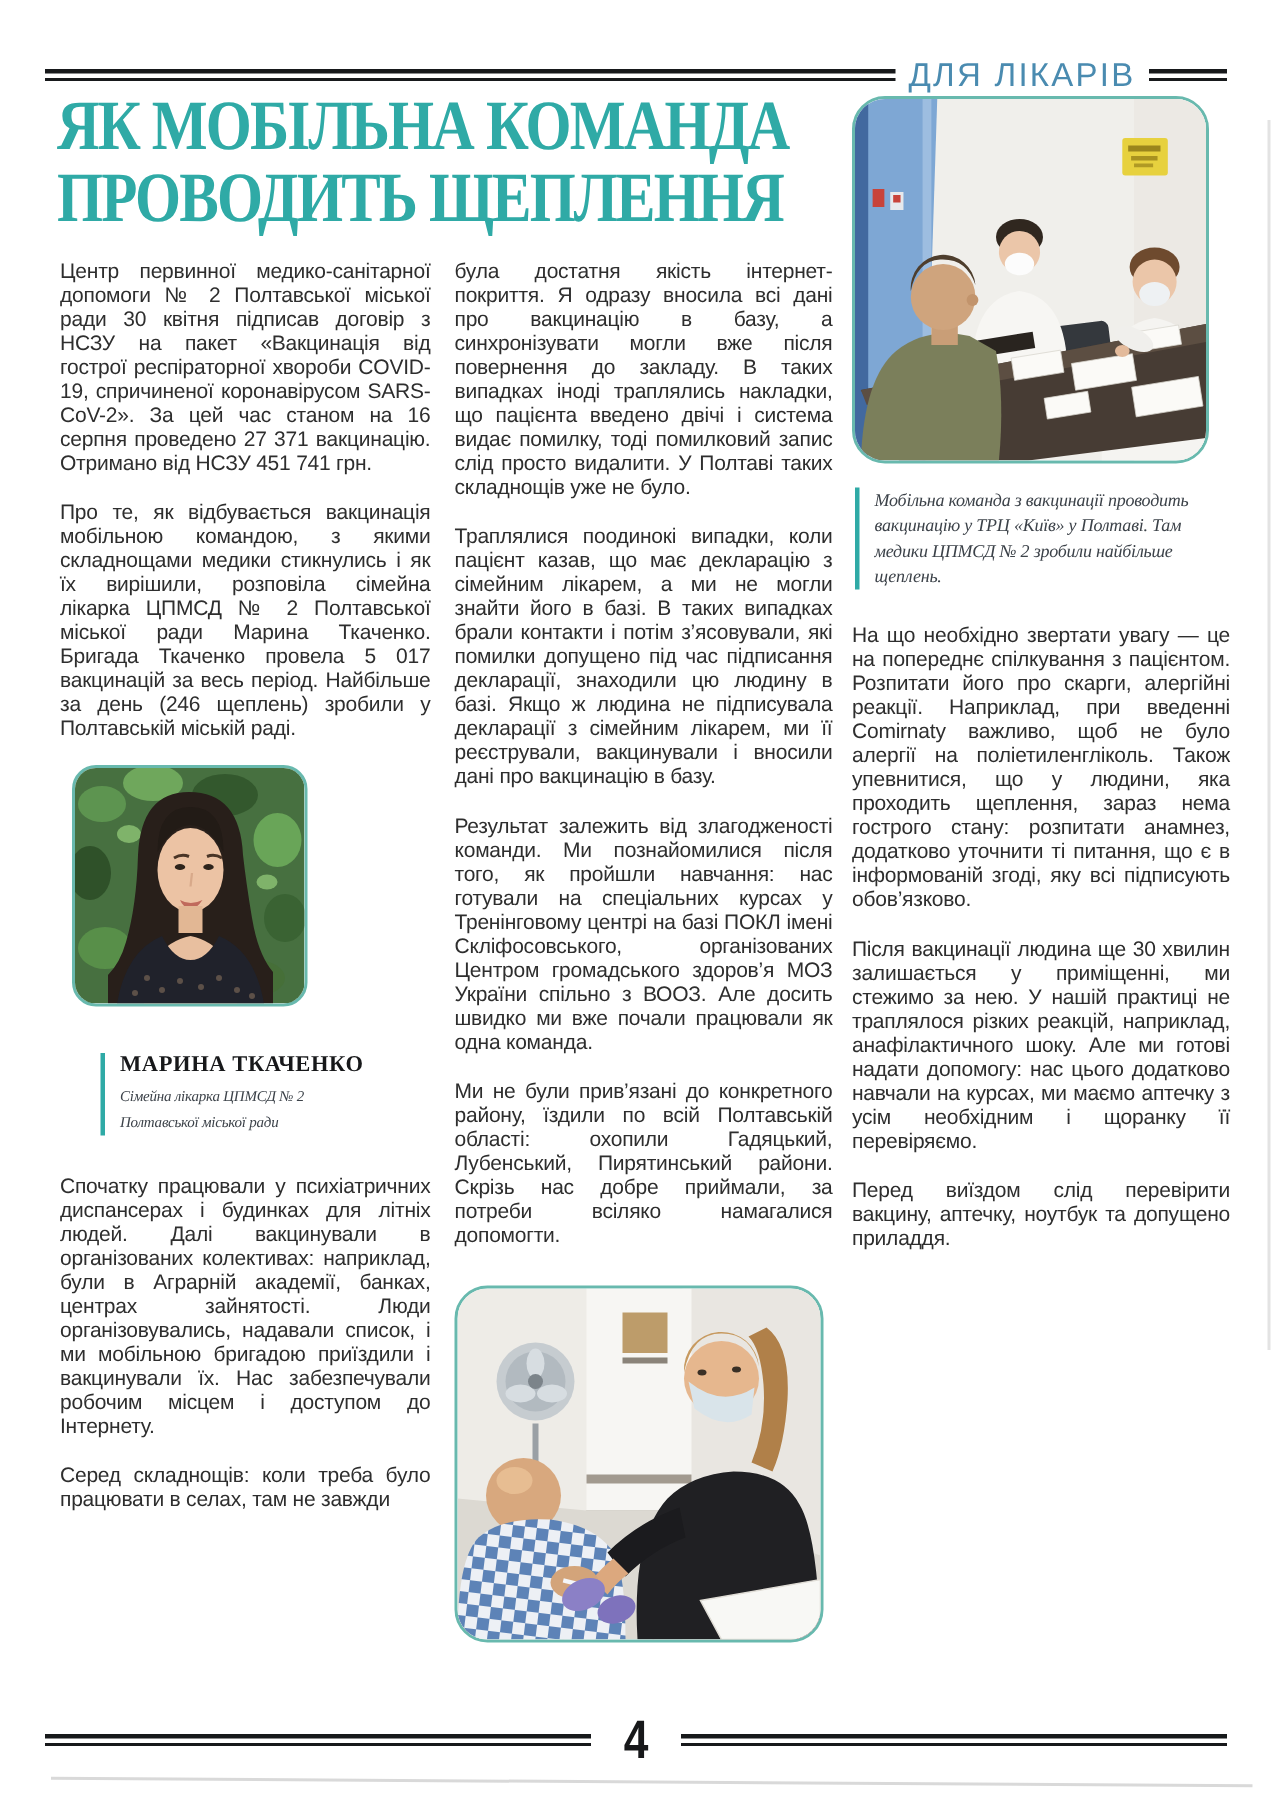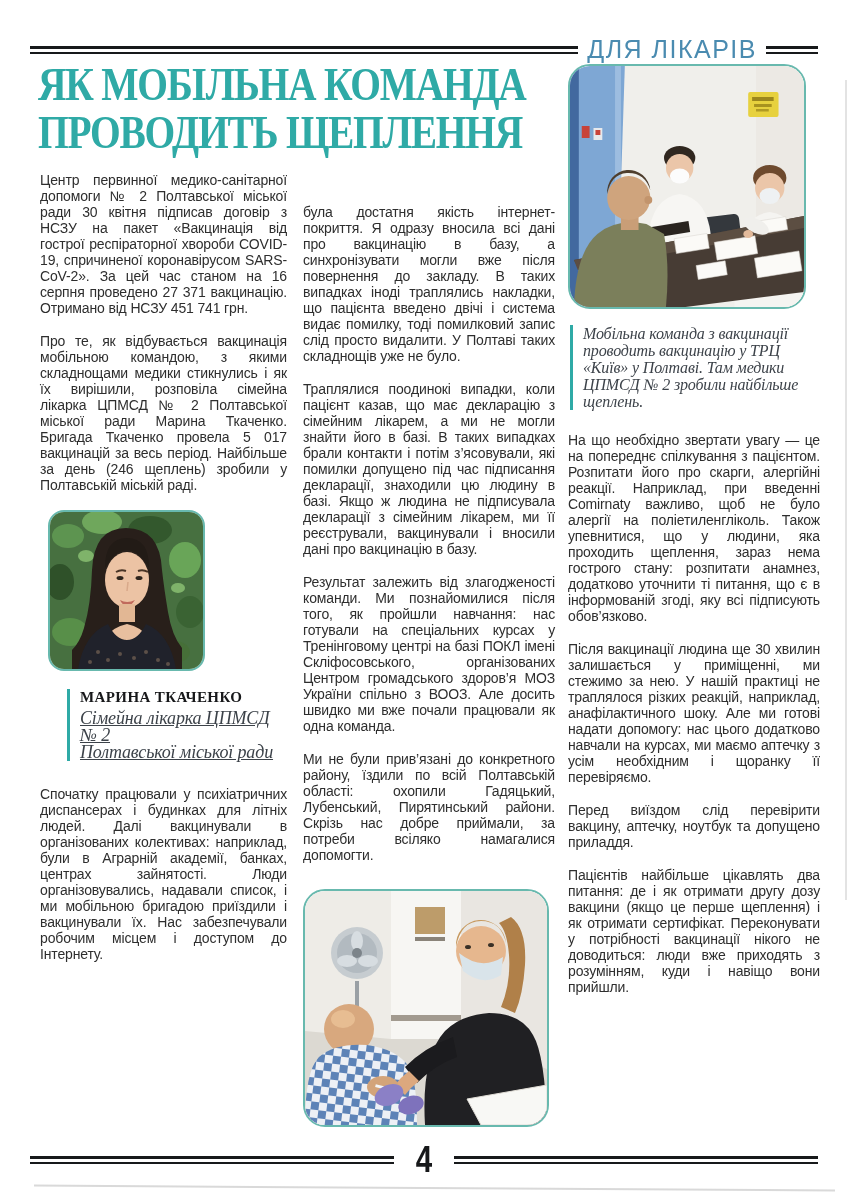--- a/index.html
+++ b/index.html
@@ -14,21 +14,21 @@
     position:absolute; left:30px; right:31px; top:40px;
     display:flex; align-items:center; gap:9px;
   }
   .drule {
     height:8px; box-sizing:border-box;
     border-top:3px solid #17191b; border-bottom:2px solid #17191b;
   }
   .rule-long  { flex:1; }
   .rule-short { width:52px; }
   .section-label {
-    color:#4a8bb0; font-size:25px; letter-spacing:1.5px;
+    color:#4a8bb0; font-size:22px; letter-spacing:1.5px;
     line-height:19px; padding-bottom:1px; white-space:nowrap;
   }
 
   
   .title {
     position:absolute; left:38px; top:60px; margin:0;
     font-family:"Liberation Serif", serif; font-weight:700;
     font-size:47px; line-height:48px; letter-spacing:-1.5px;
     color:#2faaa6; white-space:nowrap;
     transform:scaleX(0.84); transform-origin:0 0;
@@ -36,42 +36,42 @@
   .title span { display:block; }
 
   
   .col {
     position:absolute; font-size:14px; line-height:16px;
     text-align:justify; letter-spacing:-0.15px; hyphens:auto;
   }
   .col p { margin:0 0 17px; }
   .col p:last-child { margin-bottom:0; }
   .col1 { left:40px;  top:172px; width:247px; }
-  .col2 { left:303px; top:172px; width:252px;margin-top:32px; }
+  .col2 { left:303px; top:172px; width:252px; }
   .col3 { left:568px; top:64px;  width:252px; }
 
   
   .photo {
     border:2.5px solid #68b9ae; overflow:hidden; background:#fff; box-sizing:content-box;
   }
   .photo svg { display:block; width:100%; height:100%; }
   .photo-portrait { width:153px; height:157px; border-radius:16px; margin:0 0 0 8px; }
   .photo-team     { width:234px; height:241px; border-radius:22px; }
   .photo-jab      { width:242px; height:234px; border-radius:22px; margin-top:26px; }
 
   
   .caption { border-left:3px solid #2faaa6; padding-left:10px;
              font-family:"Liberation Serif", serif; text-align:left; }
-  .author-caption { margin:18px 0 25px 27px; }
+  .author-caption { margin:31px 0 25px 27px; }
   .author-name  { font-weight:700; font-size:15px; letter-spacing:0.4px;
                   color:#17181a; margin:0 0 5px; }
-  .author-role  { font-style:italic; font-size:18px; line-height:17px; color:#3c4249;text-decoration:underline; }
+  .author-role  { font-style:italic; font-size:10px; line-height:17px; color:#3c4249; }
   .photo-caption {
     margin:16px 0 22px 2px; font-style:italic;
-    font-size:16px; line-height:17px; color:#3c4249;
+    font-size:12px; line-height:17px; color:#3c4249;
   }
 
   
   .footer {
     position:absolute; left:30px; right:31px; top:1142px;
     display:flex; align-items:center; gap:15px;
   }
   .footer .drule { flex:1; }
   .page-number {
     font-weight:700; font-size:36px; line-height:36px; color:#17181a;
@@ -141,20 +141,21 @@
       </svg>
     </div>
 
     <div class="caption author-caption">
       <div class="author-name">МАРИНА ТКАЧЕНКО</div>
       <div class="author-role">Сімейна лікарка ЦПМСД № 2</div>
       <div class="author-role">Полтавської міської ради</div>
     </div>
 
     <p>Спочатку працювали у психіатричних диспансерах і будинках для літніх людей. Далі вакцинували в організованих колективах: наприклад, були в Аграрній академії, банках, центрах зайнятості. Люди організовувались, надавали список, і ми мобільною бригадою приїздили і вакцинували їх. Нас забезпечували робочим місцем і доступом до Інтернету.</p>
+    <p>Серед складнощів: коли треба було працювати в селах, там не завжди</p>
   </div>
 
   <div class="col col2">
     <p>була достатня якість інтернет-покриття. Я одразу вносила всі дані про вакцинацію в базу, а синхронізувати могли вже після повернення до закладу. В таких випадках іноді траплялись накладки, що пацієнта введено двічі і система видає помилку, тоді помилковий запис слід просто видалити. У Полтаві таких складнощів уже не було.</p>
     <p>Траплялися поодинокі випадки, коли пацієнт казав, що має декларацію з сімейним лікарем, а ми не могли знайти його в базі. В таких випадках брали контакти і потім з’ясовували, які помилки допущено під час підписання декларації, знаходили цю людину в базі. Якщо ж людина не підписувала декларації з сімейним лікарем, ми її реєстрували, вакцинували і вносили дані про вакцинацію в базу.</p>
     <p>Результат залежить від злагодженості команди. Ми познайомилися після того, як пройшли навчання: нас готували на спеціальних курсах у Тренінговому центрі на базі ПОКЛ імені Скліфосовського, організованих Центром громадського здоров’я МОЗ України спільно з ВООЗ. Але досить швидко ми вже почали працювали як одна команда.</p>
     <p>Ми не були прив’язані до конкретного району, їздили по всій Полтавській області: охопили Гадяцький, Лубенський, Пирятинський райони. Скрізь нас добре приймали, за потреби всіляко намагалися допомогти.</p>
 
     <div class="photo photo-jab">
       <svg viewBox="0 0 242 234" preserveAspectRatio="none">
@@ -248,21 +249,20 @@
         <path d="M38 128 A22 22 0 0 1 82 124 Q76 106 58 107 Q42 108 38 128 Z" fill="#4e3e2d"></path>
         <circle cx="80" cy="134" r="4" fill="#c2946c"></circle>
       </svg>
     </div>
 
     <div class="caption photo-caption">Мобільна команда з вакцинації проводить вакцинацію у ТРЦ «Київ» у Полтаві. Там медики ЦПМСД № 2 зробили найбільше щеплень.</div>
 
     <p>На що необхідно звертати увагу — це на попереднє спілкування з пацієнтом. Розпитати його про скарги, алергійні реакції. Наприклад, при введенні Comirnaty важливо, щоб не було алергії на поліетиленгліколь. Також упевнитися, що у людини, яка проходить щеплення, зараз нема гострого стану: розпитати анамнез, додатково уточнити ті питання, що є в інформованій згоді, яку всі підписують обов’язково.</p>
     <p>Після вакцинації людина ще 30 хвилин залишається у приміщенні, ми стежимо за нею. У нашій практиці не траплялося різких реакцій, наприклад, анафілактичного шоку. Але ми готові надати допомогу: нас цього додатково навчали на курсах, ми маємо аптечку з усім необхідним і щоранку її перевіряємо.</p>
     <p>Перед виїздом слід перевірити вакцину, аптечку, ноутбук та допущено приладдя.</p>
-    <p>Пацієнтів найбільше цікавлять два питання: де і як отримати другу дозу вакцини (якщо це перше щеплення) і як отримати сертифікат. Переконувати у потрібності вакцинації нікого не доводиться: люди вже приходять з розумінням, куди і навіщо вони прийшли.</p>
   </div>
 
   <div class="footer">
     <div class="drule"></div>
     <div class="page-number">4</div>
     <div class="drule"></div>
   </div>
 
   <div class="scan-bottom"></div>
   <div class="scan-right"></div>

